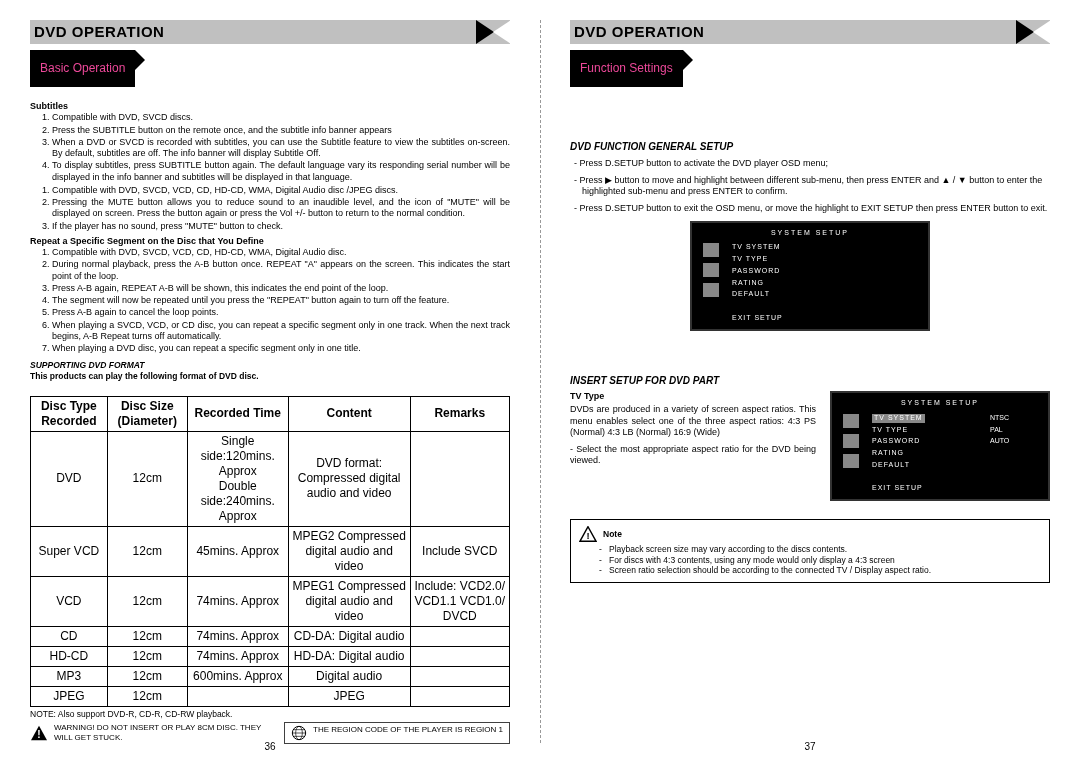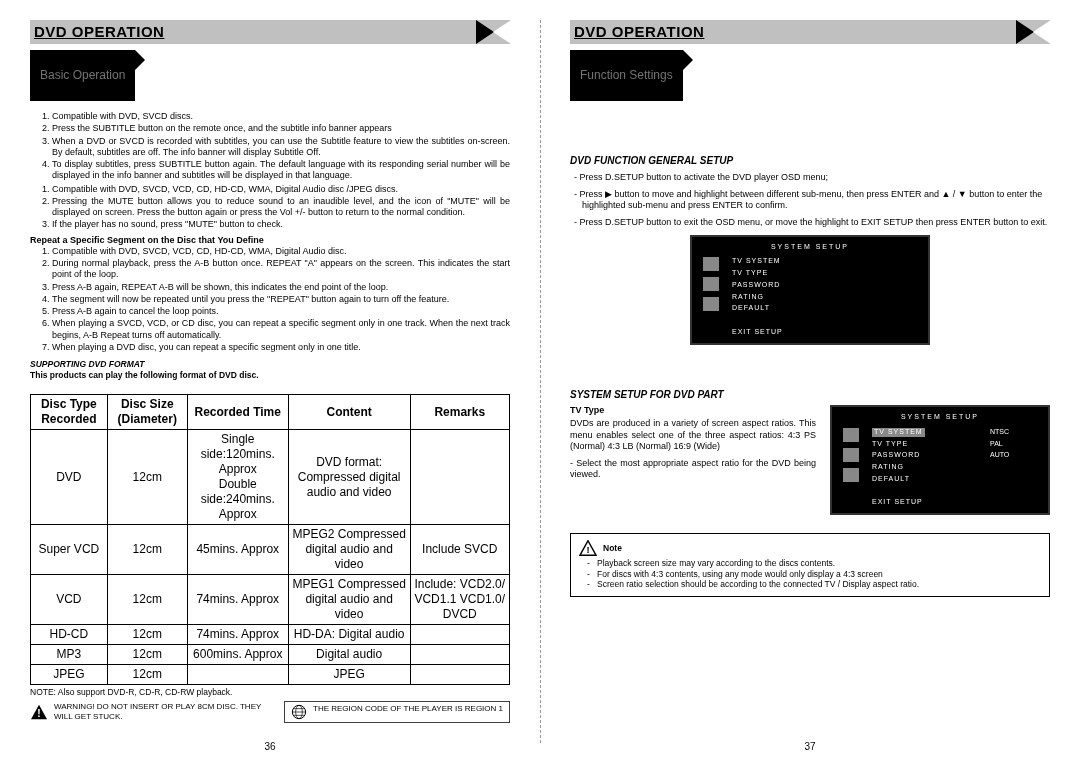--- a/index.html
+++ b/index.html
@@ -24,21 +24,20 @@
     position: absolute;
     left: 50%;
     top: 20px;
     bottom: 20px;
     border-left: 1px dashed #999;
   }
   .header-banner {
     position: relative;
     height: 22px;
     margin-bottom: 8px;
-    text-decoration: underline;
   }
   .header-banner .bar {
     background: #c0c0c0;
     height: 24px;
     display: flex;
     align-items: center;
     padding-left: 4px;
     font-size: 15px;
     font-weight: bold;
     letter-spacing: 0.5px;
@@ -60,22 +59,22 @@
     top: 0;
     width: 0;
     height: 0;
     border-top: 12px solid transparent;
     border-bottom: 12px solid transparent;
     border-left: 18px solid #000;
   }
   .sub-banner {
     display: inline-block;
     background: #000;
-    color: #737373;
-    padding: 18px 10px;
+    color: #ec4899;
+    padding: 11px 10px;
     font-size: 12px;
     position: relative;
     margin-bottom: 10px;
   }
   .sub-banner .sb-arrow {
     position: absolute;
     right: -10px;
     top: 0;
     width: 0; height: 0;
     border-top: 10.5px solid transparent;
@@ -137,42 +136,43 @@
   .two-col { display: flex; gap: 14px; align-items: flex-start; }
   .two-col .tc-text { flex: 1; font-size: 9px; text-align: justify; }
   .note-box {
     border: 1px solid #000;
     padding: 6px 8px 6px 8px;
     margin-top: 18px;
     font-size: 8.5px;
   }
   .note-box .nb-head { display: flex; align-items: center; gap: 6px; font-weight: bold; margin-bottom: 2px; }
   .nb-list { padding-left: 18px; }
-  .nb-list li { list-style: none; position: relative; }
+  .nb-list li { list-style: none; position: relative; margin-left: 12px; }
   .nb-list li::before { content: "-"; position: absolute; left: -10px; }
 </style>
 </head>
 <body>
 
 <div class="page">
   <div class="header-banner">
     <div class="bar">DVD OPERATION</div>
     <div class="arrow-out"></div>
     <div class="arrow"></div>
   </div>
   <div class="sub-banner">
     <span>Basic Operation</span>
     <span class="sb-arrow"></span>
   </div>
 
+  <div class="section-title">Subtitles</div>
   <ol class="num">
       <li>Compatible with DVD, SVCD discs.</li>
       <li>Press the SUBTITLE button on the remote once, and the subtitle info banner appears</li>
       <li>When a DVD or SVCD is recorded with subtitles, you can use the Subtitle feature to view the subtitles on-screen. By default, subtitles are off. The info banner will display Subtitle Off.</li>
-      <li>To display subtitles, press SUBTITLE button again. The default language with its responding serial number will be displayed in the info banner and subtitles will be displayed in that language.</li>
+      <li>To display subtitles, press SUBTITLE button again. The default language vary its responding serial number will be displayed in the info banner and subtitles will be displayed in that language.</li>
     </ol>
 
   <ol class="num">
       <li>Compatible with DVD, SVCD, VCD, CD, HD-CD, WMA, Digital Audio disc /JPEG discs.</li>
       <li>Pressing the MUTE button allows you to reduce sound to an inaudible level, and the icon of "MUTE" will be displayed on screen. Press the button again or press the Vol +/- button to return to the normal condition.</li>
       <li>If the player has no sound, press "MUTE" button to check.</li>
     </ol>
 
   <div class="section-title">Repeat a Specific Segment on the Disc that You Define</div>
   <ol class="num">
@@ -212,20 +212,27 @@
           <td>45mins. Approx</td>
           <td>MPEG2 Compressed digital audio and video</td>
           <td>Include SVCD</td>
         </tr>
         <tr>
           <td>VCD</td>
           <td>12cm</td>
           <td>74mins. Approx</td>
           <td>MPEG1 Compressed digital audio and video</td>
           <td>Include: VCD2.0/ VCD1.1 VCD1.0/ DVCD</td>
+        </tr>
+        <tr>
+          <td>CD</td>
+          <td>12cm</td>
+          <td>74mins. Approx</td>
+          <td>CD-DA: Digital audio</td>
+          <td></td>
         </tr>
         <tr>
           <td>HD-CD</td>
           <td>12cm</td>
           <td>74mins. Approx</td>
           <td>HD-DA: Digital audio</td>
           <td></td>
         </tr>
         <tr>
           <td>MP3</td>
@@ -300,21 +307,21 @@
           <div>TV TYPE</div>
           <div>PASSWORD</div>
           <div>RATING</div>
           <div>DEFAULT</div>
           <div>&nbsp;</div>
           <div>EXIT SETUP</div>
         </div>
     </div>
   </div>
 
-  <div class="gs-title">SYSTEM SETUP FOR DVD PART</div>
+  <div class="gs-title">INSERT SETUP FOR DVD PART</div>
 
   <div class="two-col">
     <div class="tc-text">
       <div style="font-weight:bold;margin-bottom:2px">TV Type</div>
       <div>DVDs are produced in a variety of screen aspect ratios. This menu enables select one of the three aspect ratios: 4:3 PS (Normal)    4:3 LB (Normal) 16:9 (Wide)</div>
       <div style="margin-top:6px">- Select the most appropriate aspect ratio for the DVD being viewed.</div>
     </div>
     <div class="osd-box" style="margin:0;width:220px">
       <div class="osd-title">SYSTEM  SETUP</div>
       <div class="osd-row">

